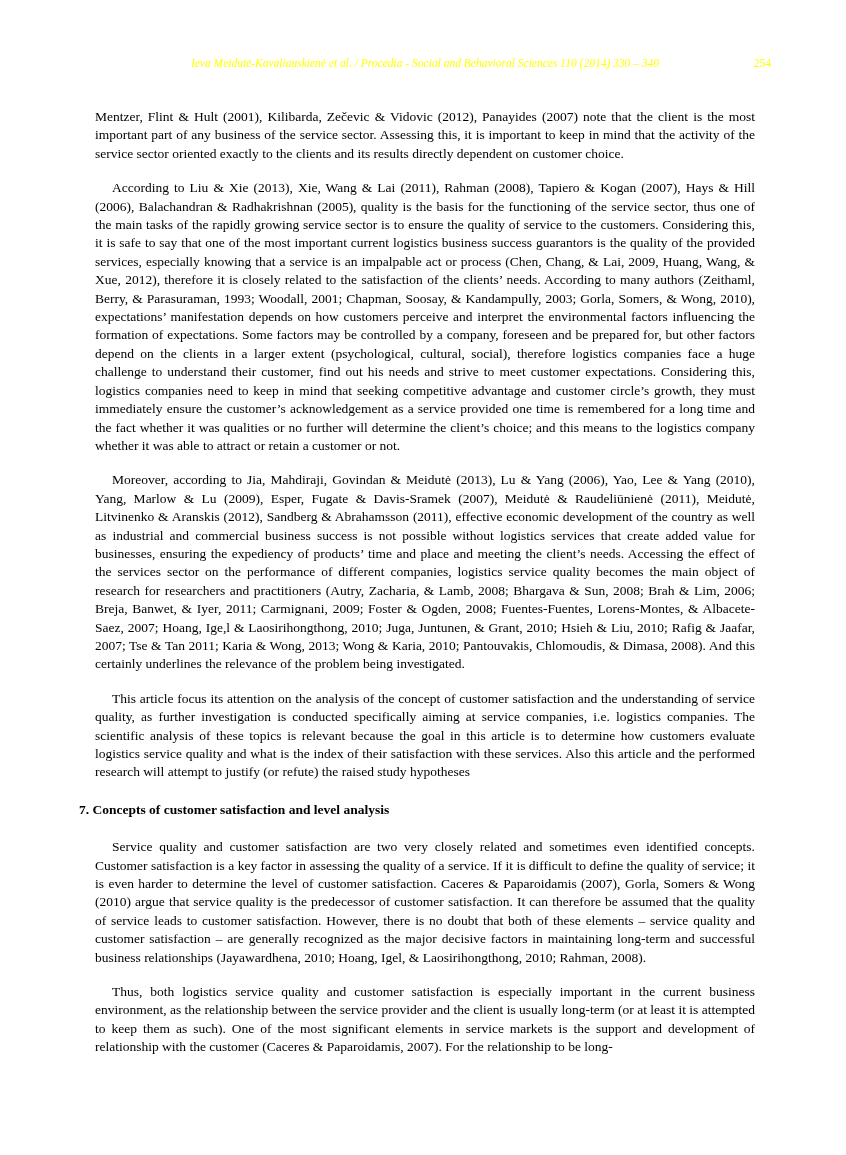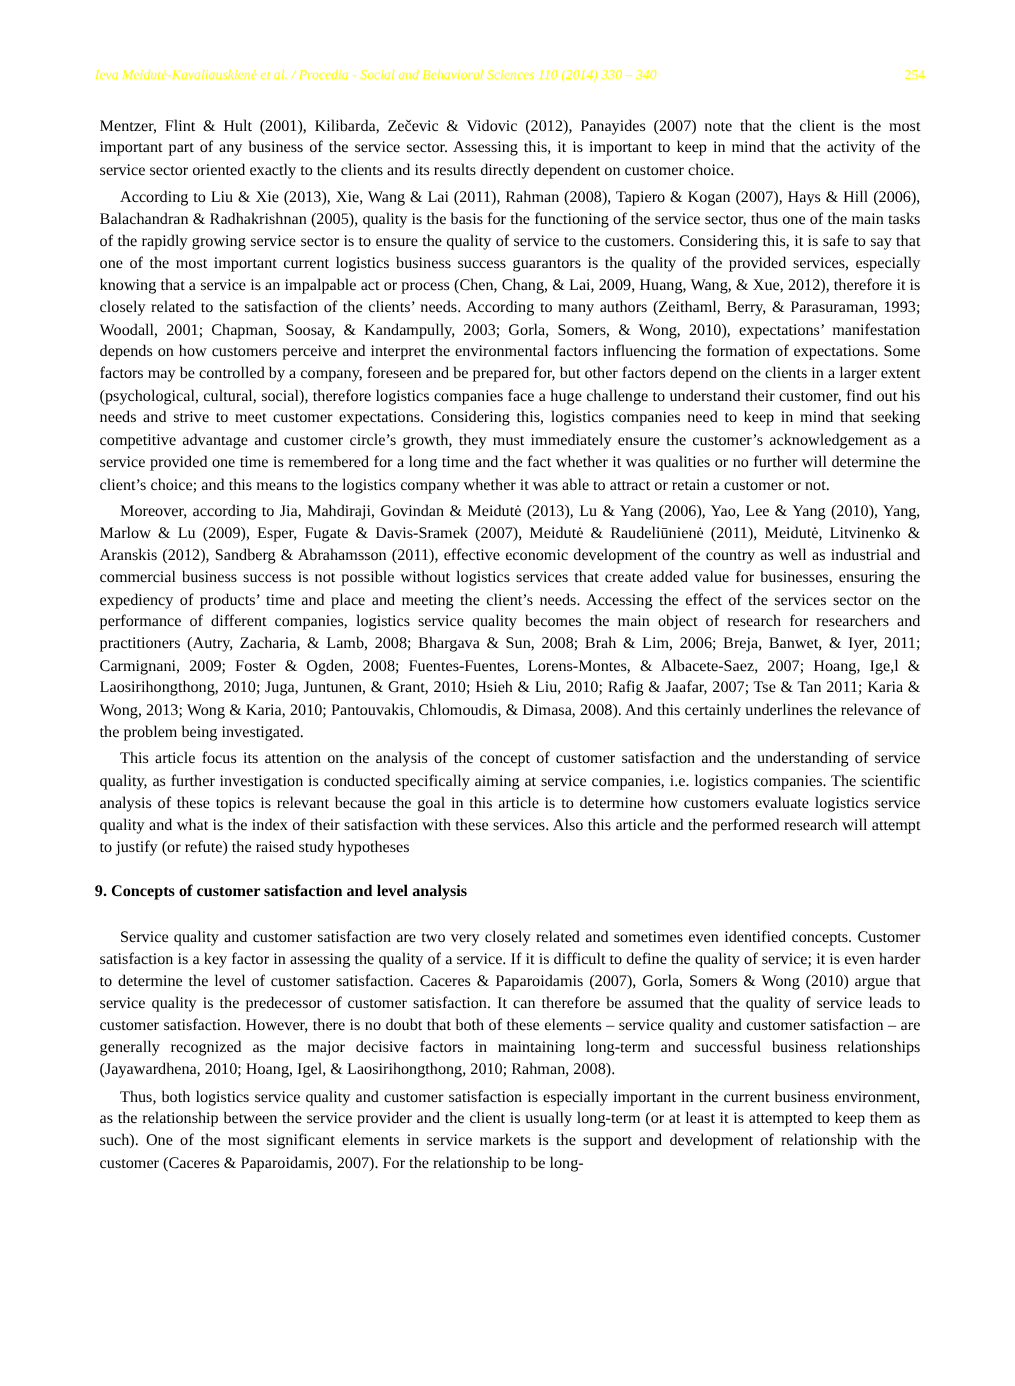--- a/index.html
+++ b/index.html
@@ -16,41 +16,42 @@
     position: absolute;
     left: 79px;
     top: 56px;
     width: 692px;
     height: 18px;
     font-size: 11.5px;
     line-height: 14px;
   }
   .running-head {
     display: block;
+    text-align: center;
     font-style: italic;
     color: #ffff00;
   }
   .folio {
     position: absolute;
     right: 0;
     top: 0;
     color: #ffff00;
     font-style: normal;
   }
   .body-text {
     position: absolute;
     left: 79px;
     top: 92px;
     width: 692px;
     font-size: 13.5px;
     line-height: 18.4px;
     text-align: justify;
   }
   .body-text p {
-    margin: 4px;
+    margin: 16px;
     padding: 0;
   }
   .body-text p.indent { text-indent: 17px; }
   .section-heading {
     font-weight: bold;
     font-size: 13.5px;
     margin: 19px 0 19px 0 !important;
     text-align: left;
   }
 </style>
@@ -63,19 +64,19 @@
     <span class="running-head">Ieva Meidutė-Kavaliauskienė et al. / Procedia - Social and Behavioral Sciences 110 (2014) 330 – 340</span>
     <span class="folio">254</span>
   </div>
 
   <div class="body-text">
     <p>Mentzer, Flint &amp; Hult (2001), Kilibarda, Zečevic &amp; Vidovic (2012), Panayides (2007) note that the client is the most important part of any business of the service sector. Assessing this, it is important to keep in mind that the activity of the service sector oriented exactly to the clients and its results directly dependent on customer choice.</p>
     <p class="indent">According to Liu &amp; Xie (2013), Xie, Wang &amp; Lai (2011), Rahman (2008), Tapiero &amp; Kogan (2007), Hays &amp; Hill (2006), Balachandran &amp; Radhakrishnan (2005), quality is the basis for the functioning of the service sector, thus one of the main tasks of the rapidly growing service sector is to ensure the quality of service to the customers. Considering this, it is safe to say that one of the most important current logistics business success guarantors is the quality of the provided services, especially knowing that a service is an impalpable act or process (Chen, Chang, &amp; Lai, 2009, Huang, Wang, &amp; Xue, 2012), therefore it is closely related to the satisfaction of the clients’ needs. According to many authors (Zeithaml, Berry, &amp; Parasuraman, 1993; Woodall, 2001; Chapman, Soosay, &amp; Kandampully, 2003; Gorla, Somers, &amp; Wong, 2010), expectations’ manifestation depends on how customers perceive and interpret the environmental factors influencing the formation of expectations. Some factors may be controlled by a company, foreseen and be prepared for, but other factors depend on the clients in a larger extent (psychological, cultural, social), therefore logistics companies face a huge challenge to understand their customer, find out his needs and strive to meet customer expectations. Considering this, logistics companies need to keep in mind that seeking competitive advantage and customer circle’s growth, they must immediately ensure the customer’s acknowledgement as a service provided one time is remembered for a long time and the fact whether it was qualities or no further will determine the client’s choice; and this means to the logistics company whether it was able to attract or retain a customer or not.</p>
     <p class="indent">Moreover, according to Jia, Mahdiraji, Govindan &amp; Meidutė (2013), Lu &amp; Yang (2006), Yao, Lee &amp; Yang (2010), Yang, Marlow &amp; Lu (2009), Esper, Fugate &amp; Davis-Sramek (2007), Meidutė &amp; Raudeliūnienė (2011), Meidutė, Litvinenko &amp; Aranskis (2012), Sandberg &amp; Abrahamsson (2011), effective economic development of the country as well as industrial and commercial business success is not possible without logistics services that create added value for businesses, ensuring the expediency of products’ time and place and meeting the client’s needs. Accessing the effect of the services sector on the performance of different companies, logistics service quality becomes the main object of research for researchers and practitioners (Autry, Zacharia, &amp; Lamb, 2008; Bhargava &amp; Sun, 2008; Brah &amp; Lim, 2006; Breja, Banwet, &amp; Iyer, 2011; Carmignani, 2009; Foster &amp; Ogden, 2008; Fuentes-Fuentes, Lorens-Montes, &amp; Albacete-Saez, 2007; Hoang, Ige,l &amp; Laosirihongthong, 2010; Juga, Juntunen, &amp; Grant, 2010; Hsieh &amp; Liu, 2010; Rafig &amp; Jaafar, 2007; Tse &amp; Tan 2011; Karia &amp; Wong, 2013; Wong &amp; Karia, 2010; Pantouvakis, Chlomoudis, &amp; Dimasa, 2008). And this certainly underlines the relevance of the problem being investigated.</p>
     <p class="indent">This article focus its attention on the analysis of the concept of customer satisfaction and the understanding of service quality, as further investigation is conducted specifically aiming at service companies, i.e. logistics companies. The scientific analysis of these topics is relevant because the goal in this article is to determine how customers evaluate logistics service quality and what is the index of their satisfaction with these services. Also this article and the performed research will attempt to justify (or refute) the raised study hypotheses</p>
 
-    <p class="section-heading">9. Concepts of customer satisfaction and level analysis</p>
+    <p class="section-heading">7. Concepts of customer satisfaction and level analysis</p>
 
     <p class="indent">Service quality and customer satisfaction are two very closely related and sometimes even identified concepts. Customer satisfaction is a key factor in assessing the quality of a service. If it is difficult to define the quality of service; it is even harder to determine the level of customer satisfaction. Caceres &amp; Paparoidamis (2007), Gorla, Somers &amp; Wong (2010) argue that service quality is the predecessor of customer satisfaction. It can therefore be assumed that the quality of service leads to customer satisfaction. However, there is no doubt that both of these elements – service quality and customer satisfaction – are generally recognized as the major decisive factors in maintaining long-term and successful business relationships (Jayawardhena, 2010; Hoang, Igel, &amp; Laosirihongthong, 2010; Rahman, 2008).</p>
     <p class="indent">Thus, both logistics service quality and customer satisfaction is especially important in the current business environment, as the relationship between the service provider and the client is usually long-term (or at least it is attempted to keep them as such). One of the most significant elements in service markets is the support and development of relationship with the customer (Caceres &amp; Paparoidamis, 2007). For the relationship to be long-</p>
   </div>
 
 </div>
 
 </body></html>

